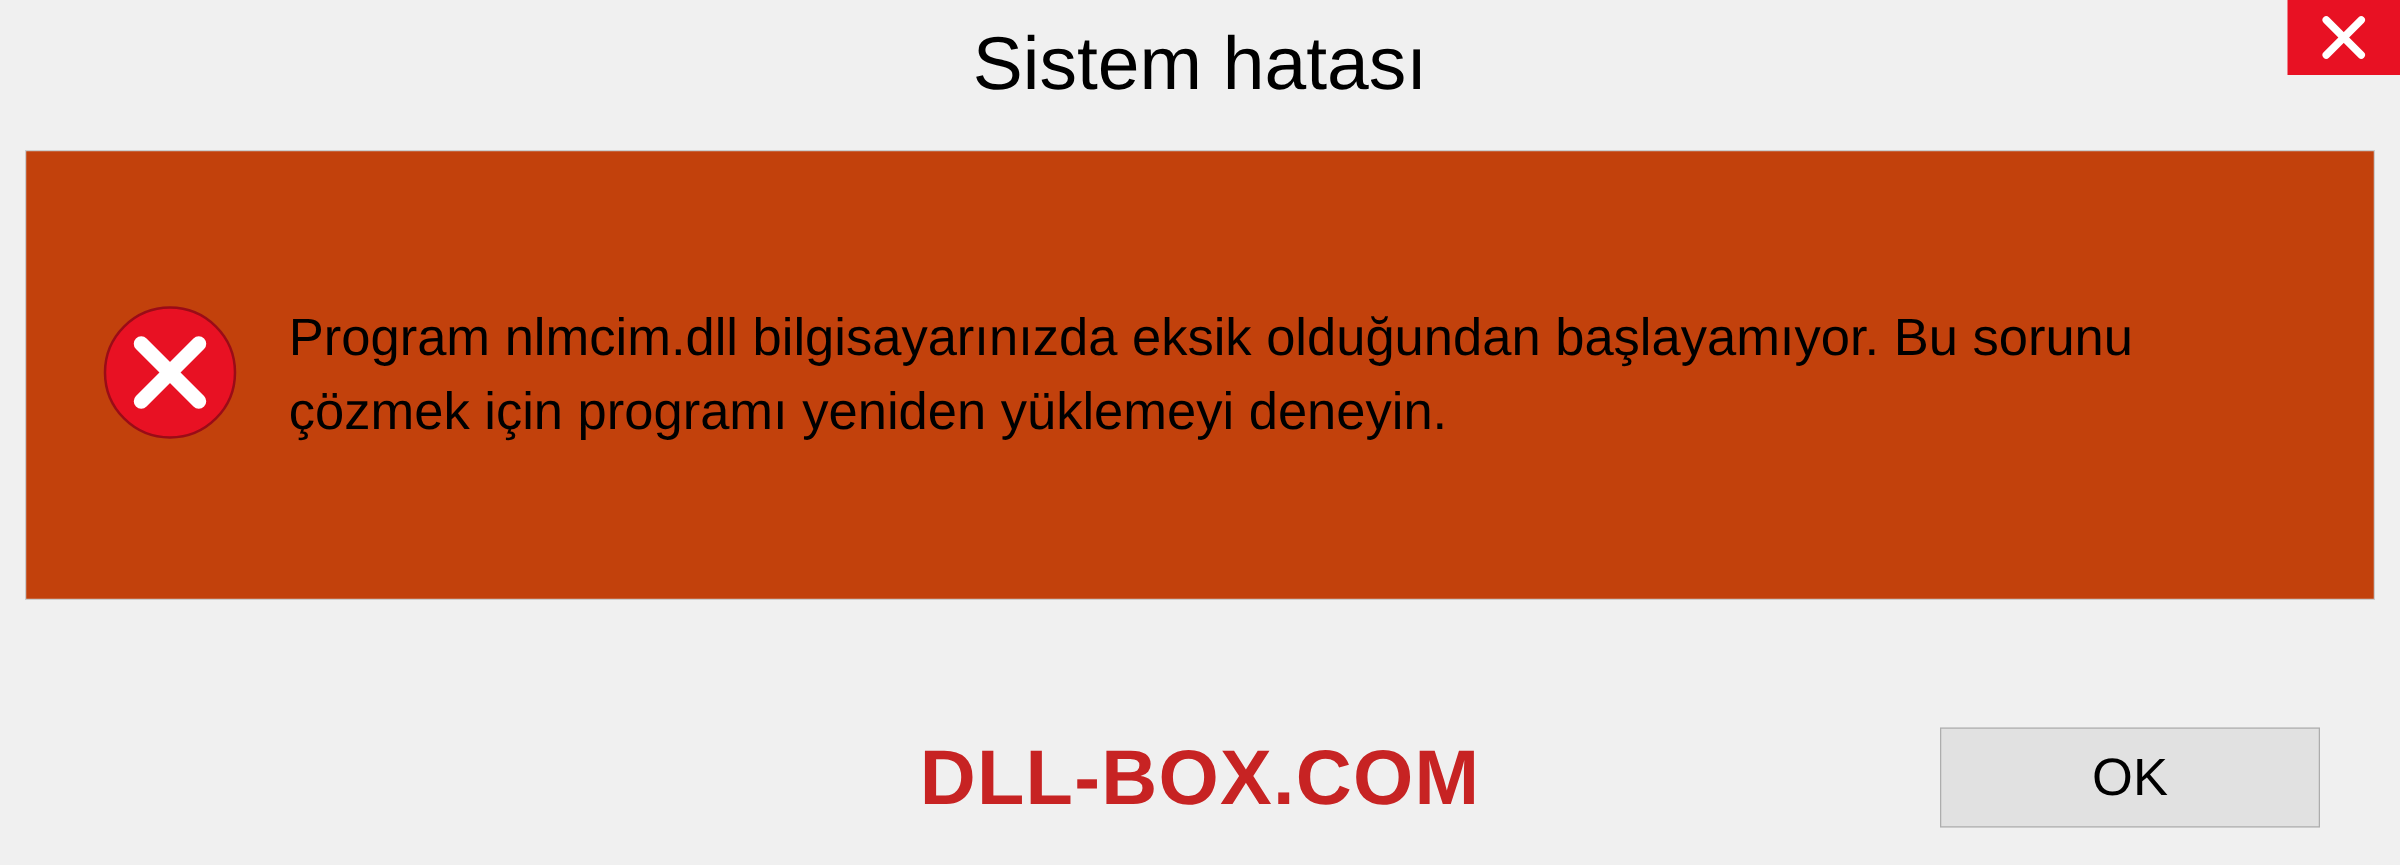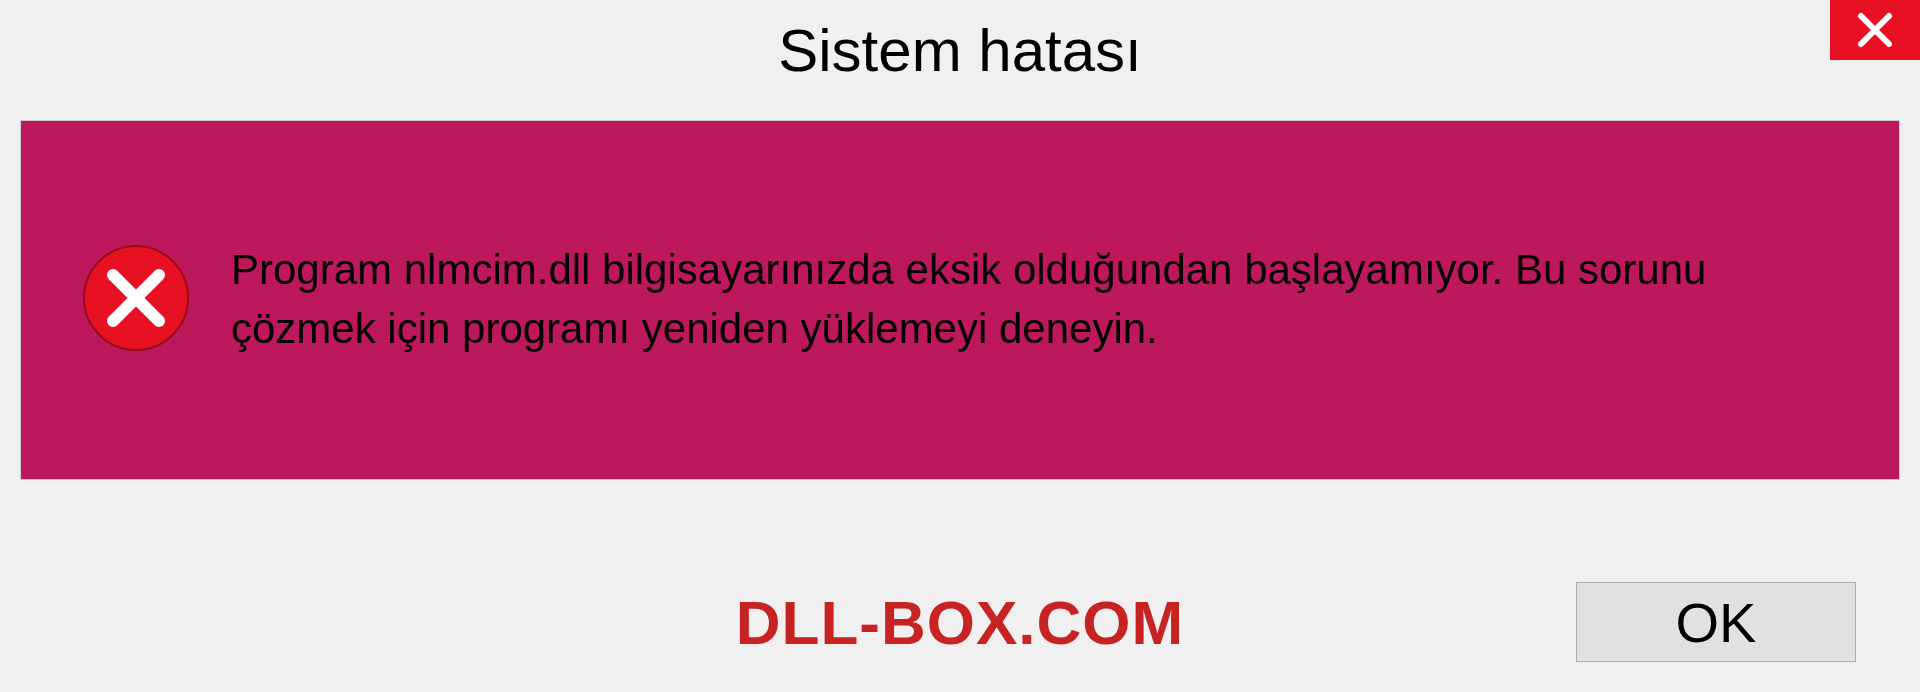--- a/index.html
+++ b/index.html
@@ -52,21 +52,21 @@
       cursor: pointer;
     }
     
     .close-button svg {
       width: 40px;
       height: 40px;
     }
     
     .content-area {
       margin: 20px;
-      background: #be185d;
+      background: #c2410c;
       border: 1px solid #ccc;
       padding: 70px 60px 70px 60px;
       display: flex;
       align-items: center;
       gap: 40px;
       height: 360px;
     }
     
     .error-icon {
       flex-shrink: 0;
@@ -100,25 +100,25 @@
       transform: translateX(-50%);
       font-size: 62px;
       font-weight: 900;
       color: #c72323;
       letter-spacing: 1px;
       font-family: Arial, sans-serif;
       font-stretch: condensed;
     }
     
     .ok-button {
-      width: 280px;
+      width: 304px;
       height: 80px;
       background: #e1e1e1;
       border: 1px solid #adadad;
-      font-size: 56px;
+      font-size: 42px;
       color: #000;
       cursor: pointer;
       display: flex;
       align-items: center;
       justify-content: center;
       font-family: inherit;
       margin-left: 45px;
     }
   </style>
 </head>

